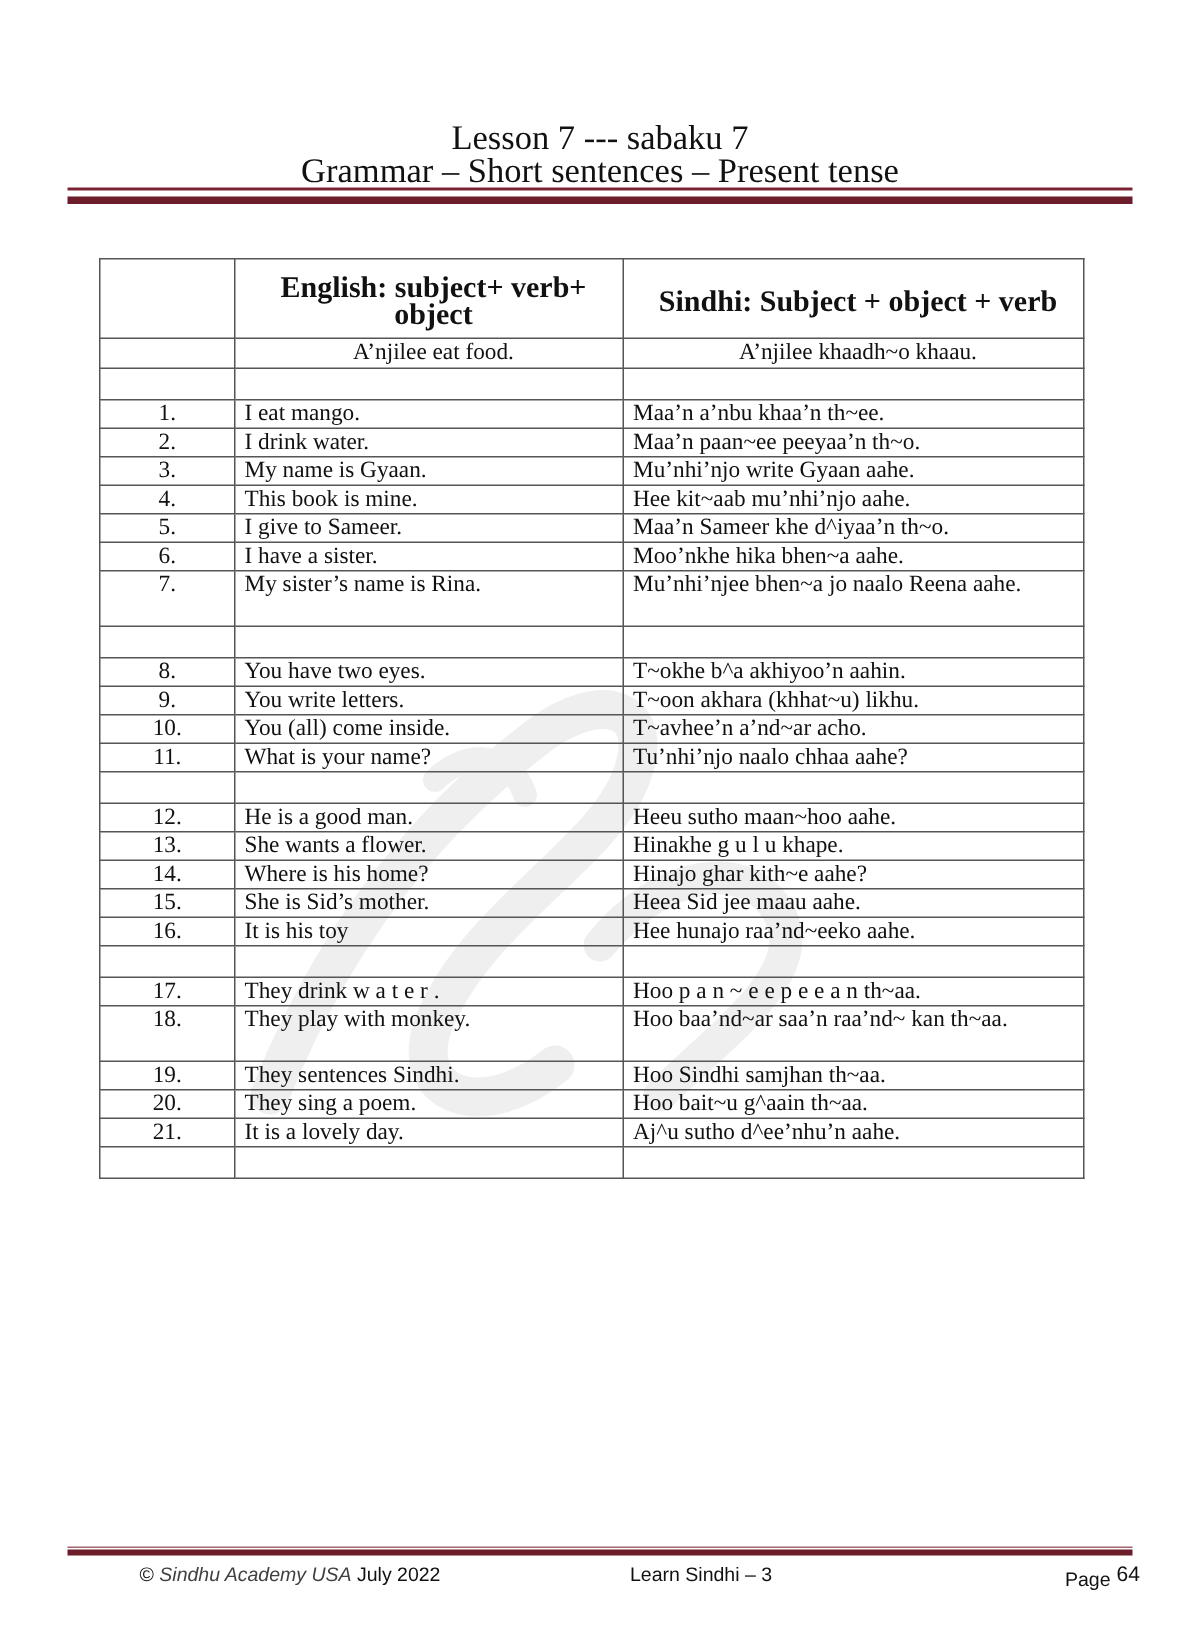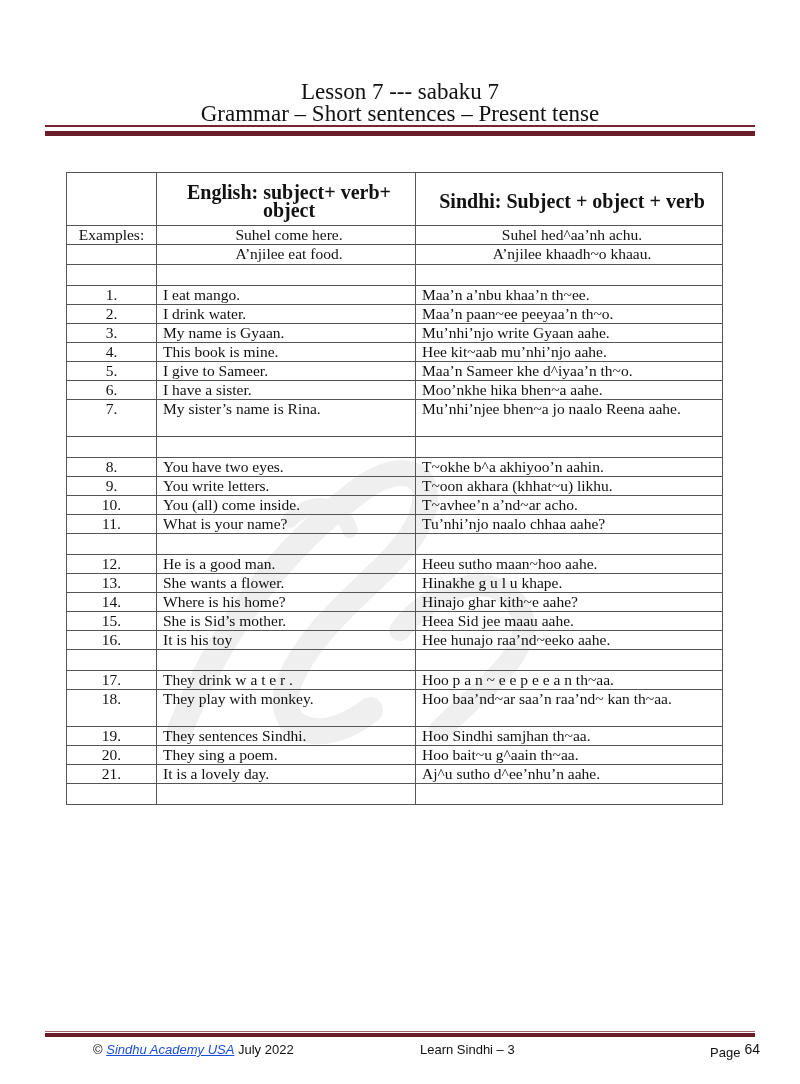--- a/index.html
+++ b/index.html
@@ -34,21 +34,21 @@
     tr.r1 td { height: 18px; }
     tr.r2 td { height: 36px; }
     tr.sp td { height: 20px; }
     tr.ex2 td { height: 19px; }
     tr.ex1 td.bot-none { border-bottom: none; }
 
     .foot-rule { position: absolute; left: 45px; width: 710px; top: 1033px; height: 4px; background: #6b1d2a; }
     .foot-rule2 { position: absolute; left: 45px; width: 710px; top: 1031px; height: 1px; background: #a5646f; }
     .footer { position: absolute; top: 1042px; font-family: "Liberation Sans", sans-serif; font-size: 13px; color: #111; }
     .f-left { left: 93px; }
-    .f-left a { color: #1d4ed8; text-decoration: underline; font-style: italic; }
+    .f-left a { color: #404040; font-style: italic; }
     .f-mid { left: 420px; }
     .f-right { left: 710px; top: 1044px; }
     .f-right .pg { font-size: 14px; margin-left: 4px; position: relative; top: -3px; }
   </style>
 </head>
 <body>
 
 <div class="title t1">Lesson 7 --- sabaku 7</div>
 <div class="title t2">Grammar – Short sentences – Present tense</div>
 <div class="rule-thin"></div>
@@ -65,25 +65,20 @@
       <col class="c1">
       <col class="c2">
       <col class="c3">
     </colgroup>
   <tbody>
       <tr class="hdr">
     <td></td>
     <td>English: subject+ verb+ object</td>
     <td>Sindhi: Subject + object + verb</td>
   </tr>
-  <tr class="ex ex1">
-    <td class="num bot-none">Examples:</td>
-    <td class="bot-none">Suhel  come  here.</td>
-    <td class="bot-none">Suhel  hed^aa’nh   achu.</td>
-  </tr>
   <tr class="ex ex2">
     <td class="num"></td>
     <td>A’njilee  eat  food.</td>
     <td>A’njilee  khaadh~o  khaau.</td>
   </tr>
   <tr class="sp">
         <td></td>
         <td></td>
         <td></td>
       </tr>

